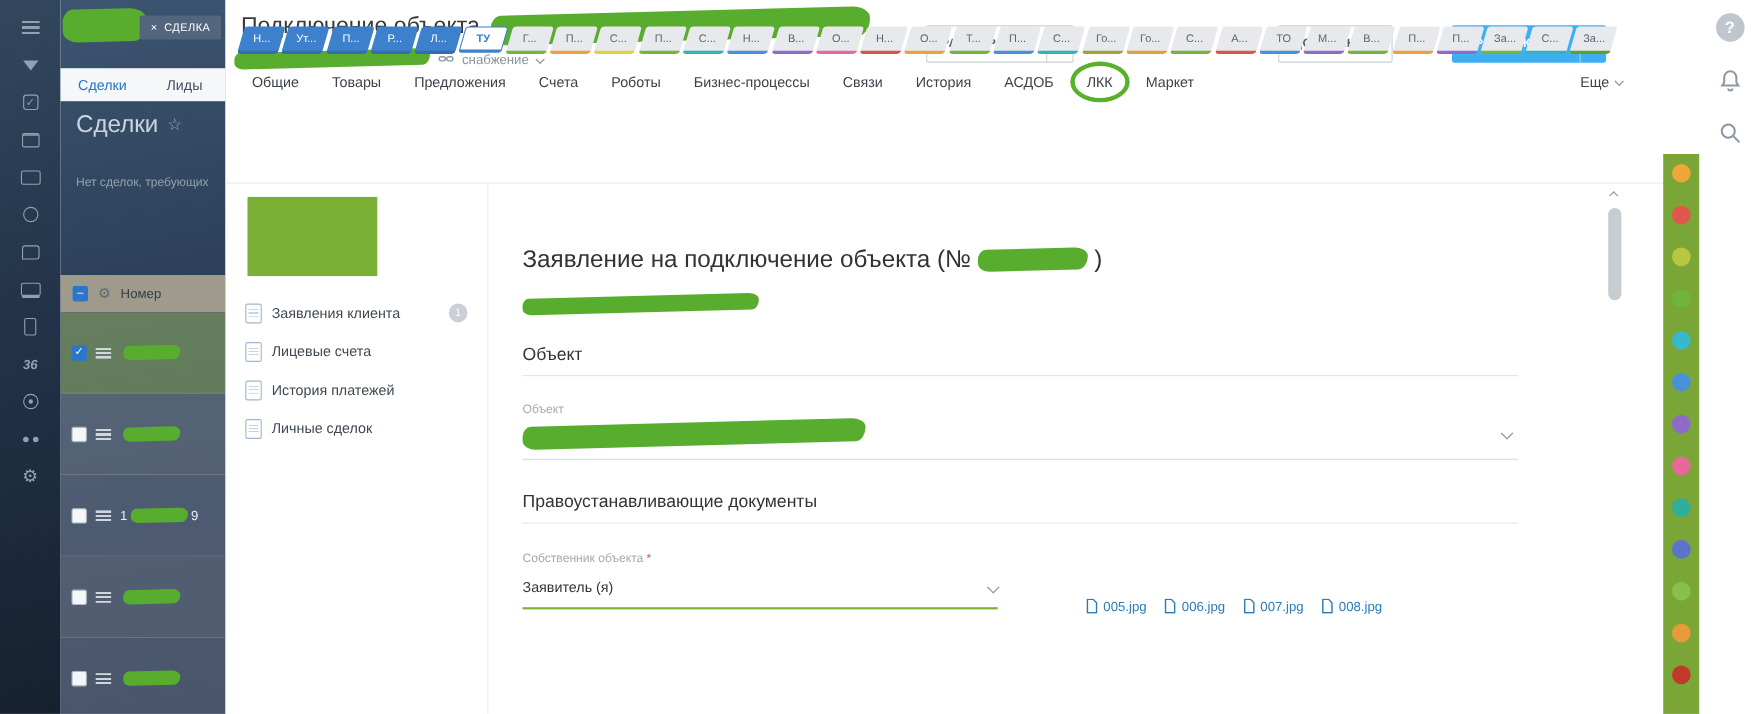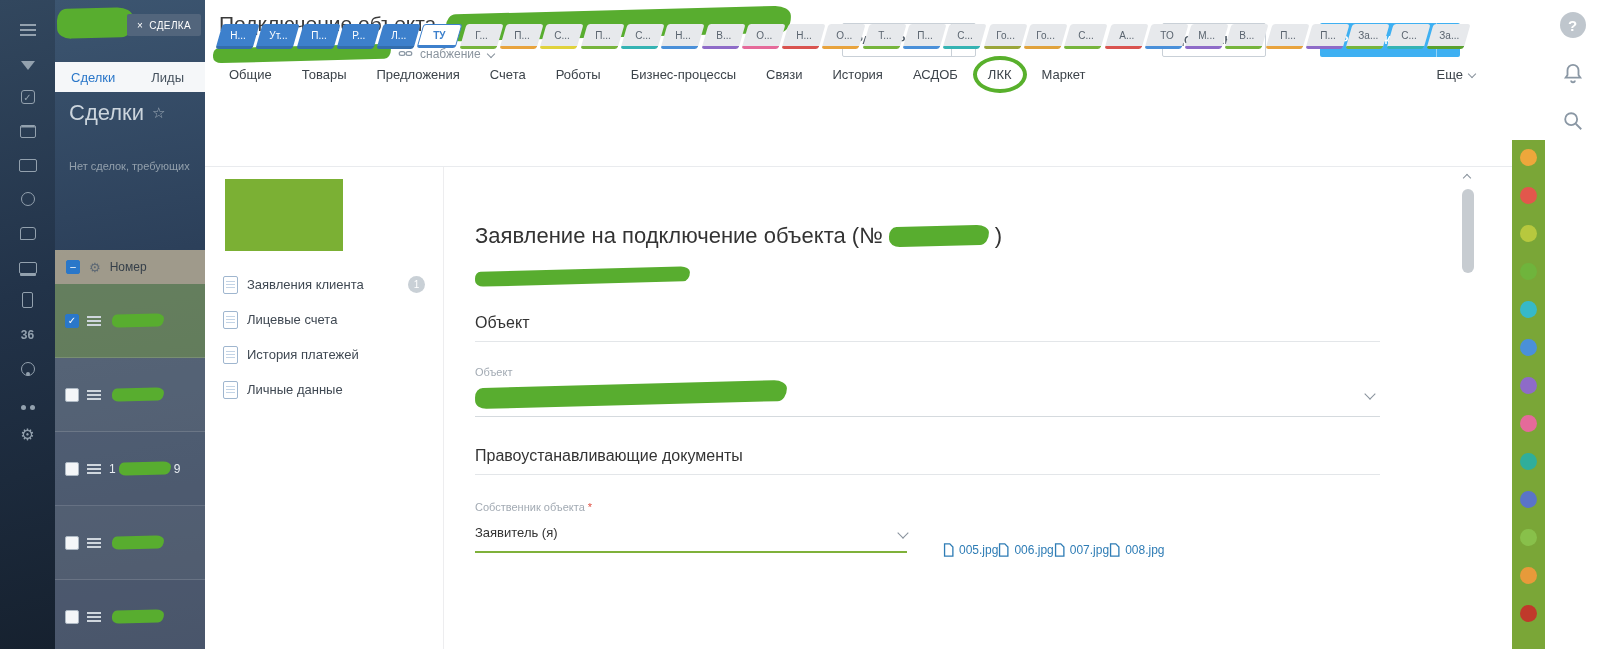--- a/index.html
+++ b/index.html
@@ -3,22 +3,22 @@
 <meta charset="utf-8">
 <style>
   html,body{margin:0;padding:0;background:#fff;}
   .screen{position:relative;width:1600px;height:649px;overflow:hidden;
     font-family:"Liberation Sans","DejaVu Sans",sans-serif;background:#fff;color:#333;}
 
   
   .left-rail{position:absolute;top:0;bottom:0;left:0;width:55px;
     background:linear-gradient(165deg,#32475e 0%,#223349 45%,#16212f 100%);
     display:flex;flex-direction:column;align-items:center;gap:12px;padding-top:14px;box-sizing:border-box;}
-  .ric{width:22px;height:22px;color:#93a1ae;display:flex;align-items:flex-end;justify-content:center;
-    font-size:13px;position:relative;flex:0 0 auto;}
+  .ric{width:22px;height:22px;color:#93a1ae;display:flex;align-items:center;justify-content:center;
+    font-size:13px;position:relative;flex:0 0 auto;font-style:italic;}
   .sh-bars::before{content:"";width:16px;height:12px;
     background:repeating-linear-gradient(to bottom,currentColor 0 2px,transparent 2px 5px);}
   .sh-funnel::before{content:"";width:0;height:0;border-left:7px solid transparent;
     border-right:7px solid transparent;border-top:9px solid currentColor;}
   .sh-check::before{content:"✓";font-size:10px;border:1.5px solid currentColor;border-radius:3px;
     width:12px;height:12px;display:flex;align-items:center;justify-content:center;}
   .sh-cal::before{content:"";width:14px;height:11px;border:1.5px solid currentColor;border-radius:2px;
     box-shadow:inset 0 3px 0 -1.5px currentColor;}
   .sh-card::before{content:"";width:16px;height:11px;border:1.5px solid currentColor;border-radius:2px;}
   .sh-circle::before{content:"";width:12px;height:12px;border:1.5px solid currentColor;border-radius:50%;}
@@ -145,21 +145,21 @@
   .obj-field{margin-top:24px;}
   .obj-value{position:relative;margin-top:6px;padding-bottom:7px;border-bottom:1px solid #d5dade;}
   .scrib-obj{width:312px;height:21px;}
   .obj-chev{position:absolute;right:6px;top:6px;}
   .docs-row{display:flex;margin-top:26px;gap:36px;}
   .col-owner{width:432px;flex:0 0 auto;}
   .owner-value{display:flex;align-items:center;justify-content:space-between;margin-top:12px;
     padding-bottom:11px;border-bottom:2px solid #7fb13a;font-size:13px;color:#333;cursor:pointer;}
   .col-cert{flex:1;padding-top:29px;}
   .cert-value{padding:0 0 11px 2px;border-bottom:1px solid #d5dade;font-size:13px;color:#8f98a1;}
-  .files{display:flex;margin-top:13px;}
+  .files{display:flex;gap:16px;margin-top:13px;margin-left:44px;}
   .file{display:flex;gap:5px;align-items:center;font-size:12px;color:#2e7cb5;cursor:pointer;}
 
   .promo{position:absolute;left:652px;top:109px;width:388px;height:185px;background:#6da02c;color:#fff;
     padding:33px 0 0 40px;box-sizing:border-box;z-index:3;}
   .promo-h{font-size:34px;font-weight:bold;line-height:1.12;}
   .promo-sub{font-size:23px;margin-top:9px;}
 
   .sb{position:absolute;right:70px;top:6px;bottom:8px;width:14px;}
   .sb-up{position:absolute;top:2px;left:3px;}
   .sb-thumb{position:absolute;top:16px;left:1px;width:12px;height:84px;background:#c7ccd1;border-radius:6px;
@@ -585,21 +585,21 @@
           </div>
 
           <div class="mi">
             <span class="mi-icon"></span>
             <span>История платежей</span>
 
           </div>
 
           <div class="mi">
             <span class="mi-icon"></span>
-            <span>Личные данные</span>
+            <span>Личные сделок</span>
 
           </div>
         </div>
 
       <div class="form">
         <h2 class="form-title">
           <span>Заявление на подключение объекта (№</span>
           <span class="scrib scrib-num"></span>
           <span>)</span>
         </h2>

